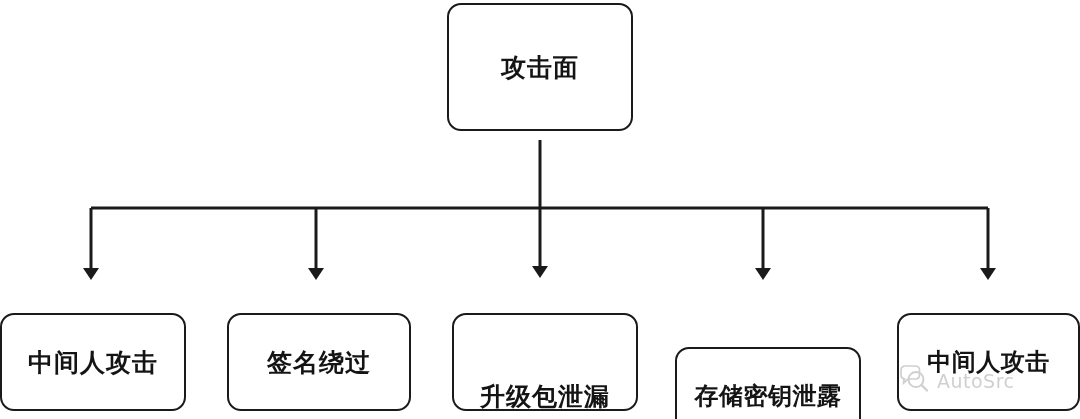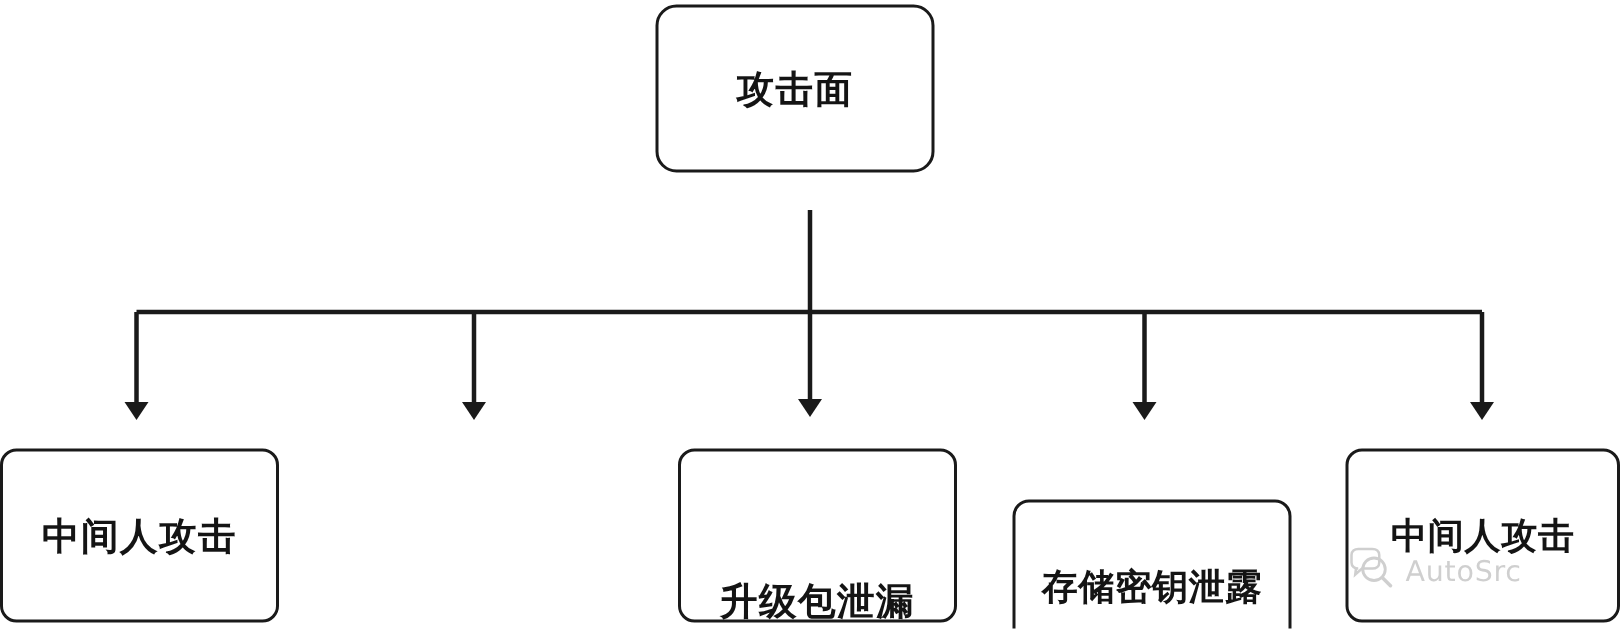--- a/index.html
+++ b/index.html
@@ -40,31 +40,30 @@
     font-weight: bold;
     color: #141414;
     letter-spacing: 1px;
     line-height: 1;
     white-space: nowrap;
     user-select: none;
   }
 
   
   #node-root {
-    left: 437px;
+    left: 447px;
     top: 3px;
     width: 186px;
-    height: 112px;
+    height: 128px;
   }
 
   
   .leaf {
-    top: 299px;
-    height: 116px;
-    border-radius: 11px;
+    top: 313px;
+    height: 98px;
   }
   #node-leaf-0 { left: 0px;   width: 186px; }
   #node-leaf-1 { left: 227px; width: 184px; }
   #node-leaf-2 { left: 452px; width: 186px; align-items: flex-end; }
   #node-leaf-3 { left: 675px; width: 186px; margin-top: 34px; }
   #node-leaf-4 { left: 897px; width: 183px; }
 
   #node-leaf-3 .node-label { font-size: 24px; letter-spacing: 0.5px; }
   #node-leaf-4 .node-label { font-size: 24px; letter-spacing: 0.5px; }
 
@@ -136,20 +135,23 @@
   </svg>
 
   <div class="node" id="node-root">
     <span class="node-label">攻击面</span>
   </div>
 
   <div class="node leaf" id="node-leaf-0">
     <span class="node-label">中间人攻击</span>
   </div>
 
+  <div class="node leaf" id="node-leaf-1">
+    <span class="node-label">签名绕过</span>
+  </div>
 
   <div class="node leaf" id="node-leaf-2">
     <span class="node-label">升级包泄漏</span>
   </div>
 
   <div class="node leaf" id="node-leaf-3">
     <span class="node-label">存储密钥泄露</span>
   </div>
 
   <div class="node leaf" id="node-leaf-4">

